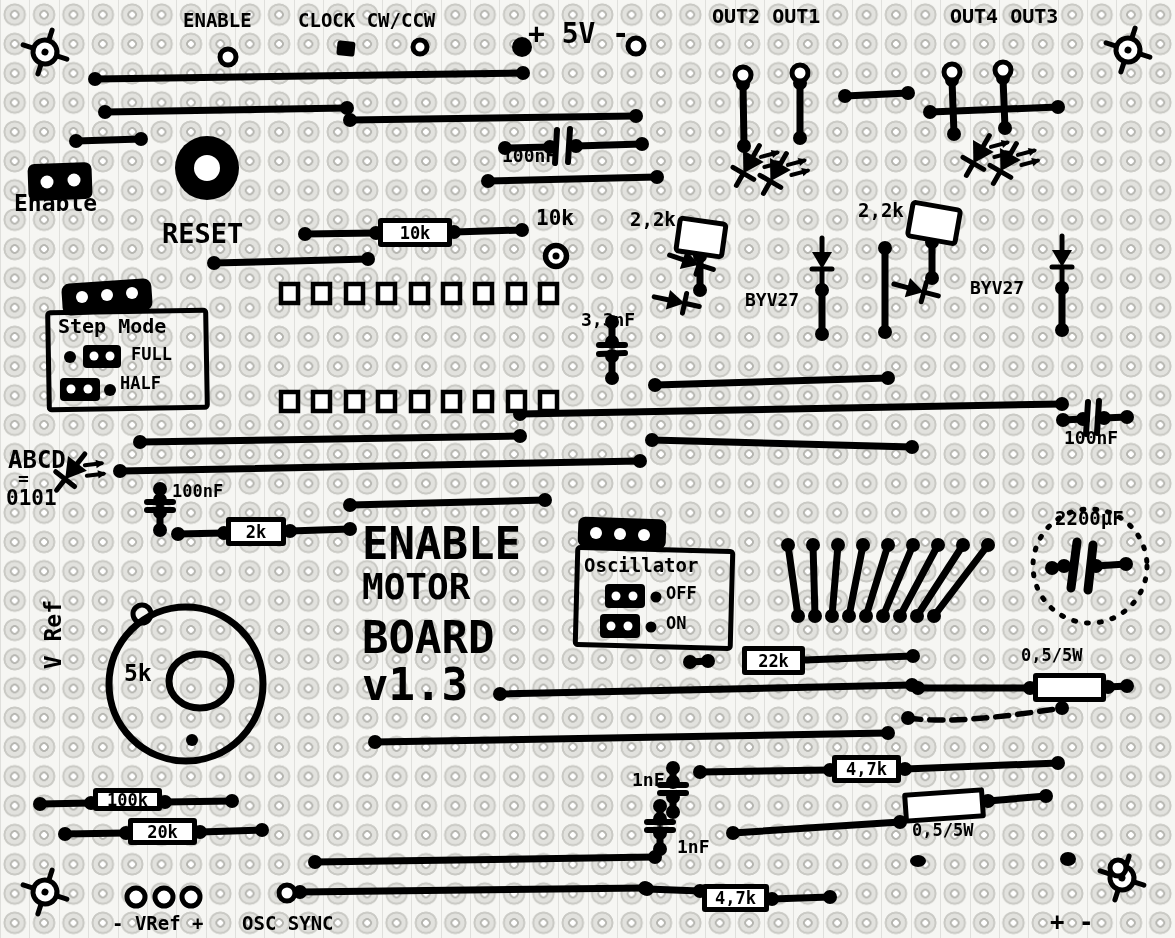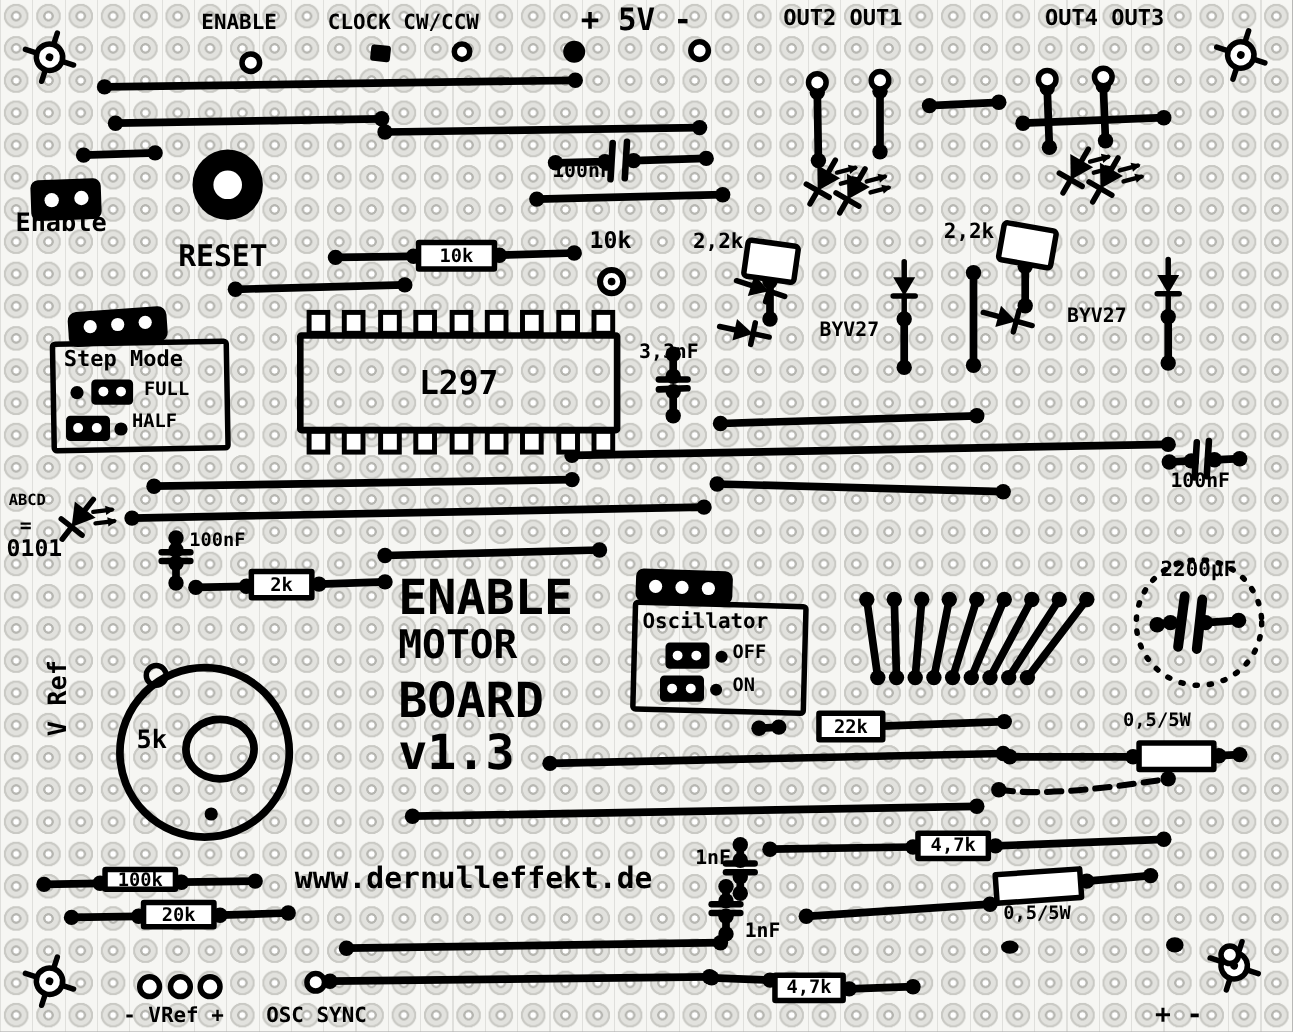--- a/index.html
+++ b/index.html
@@ -470,39 +470,36 @@
       <circle cx="191" cy="897" r="9" fill="#fff" stroke="#000" stroke-width="5"></circle>
       <circle cx="287" cy="893" r="8" fill="#fff" stroke="#000" stroke-width="5"></circle>
       <ellipse cx="918" cy="861" rx="8" ry="6" fill="#000"></ellipse>
       <ellipse cx="1068" cy="859" rx="8" ry="7" fill="#000"></ellipse>
       <circle cx="1118" cy="868" r="8" fill="#fff" stroke="#000" stroke-width="5"></circle>
     </g>
   </svg>
 
   <div class="lbl" style="left:183px;top:11px;font-size:19px;">ENABLE</div>
   <div class="lbl" style="left:298px;top:11px;font-size:19px;">CLOCK CW/CCW</div>
-  <div class="lbl" style="left:528px;top:4px;font-size:28px;">+ 5V -</div>
+  <div class="lbl" style="left:528px;top:20px;font-size:28px;">+ 5V -</div>
   <div class="lbl" style="left:712px;top:6px;font-size:20px;">OUT2 OUT1</div>
   <div class="lbl" style="left:950px;top:6px;font-size:20px;">OUT4 OUT3</div>
 
   <div class="lbl" style="left:14px;top:192px;font-size:23px;">Enable</div>
   <div class="lbl" style="left:162px;top:220px;font-size:27px;">RESET</div>
-  <div class="lbl" style="left:8px;top:448px;font-size:14px;">ABCD</div>
+  <div class="lbl" style="left:8px;top:448px;font-size:24px;">ABCD</div>
   <div class="lbl" style="left:18px;top:470px;font-size:18px;">=</div>
   <div class="lbl" style="left:6px;top:488px;font-size:21px;">0101</div>
   <div class="lbl" style="left:42px;top:600px;font-size:23px;writing-mode:vertical-rl;transform:rotate(180deg);">V Ref</div>
 
   <div class="switchbox" style="left:46px;top:309px;width:163px;height:102px;transform:rotate(-1deg);"></div>
   <div class="lbl" style="left:58px;top:316px;font-size:20px;">Step Mode</div>
   <div class="lbl" style="left:131px;top:346px;font-size:17px;">FULL</div>
   <div class="lbl" style="left:120px;top:375px;font-size:17px;">HALF</div>
 
-  <div class="ic" style="left:270px;top:302px;width:294px;height:92px;font-size:30px;">
-      <span>L297</span>
-    </div>
 
   <div class="switchbox" style="left:574px;top:547px;width:160px;height:102px;transform:rotate(1.5deg);"></div>
   <div class="lbl" style="left:584px;top:556px;font-size:19px;">Oscillator</div>
   <div class="lbl" style="left:666px;top:585px;font-size:17px;">OFF</div>
   <div class="lbl" style="left:666px;top:615px;font-size:17px;">ON</div>
 
   <div class="res" style="left:378px;top:218px;width:74px;height:29px;">
       <span>10k</span>
     </div>
   <div class="res" style="left:226px;top:517px;width:60px;height:29px;">
@@ -541,18 +538,17 @@
   <div class="lbl" style="left:1021px;top:647px;font-size:17px;">0,5/5W</div>
   <div class="lbl" style="left:632px;top:771px;font-size:18px;">1nF</div>
   <div class="lbl" style="left:677px;top:838px;font-size:18px;">1nF</div>
   <div class="lbl" style="left:912px;top:822px;font-size:17px;">0,5/5W</div>
 
   <div class="lbl" style="left:362px;top:522px;font-size:44px;">ENABLE</div>
   <div class="lbl" style="left:362px;top:569px;font-size:36px;">MOTOR</div>
   <div class="lbl" style="left:362px;top:616px;font-size:44px;">BOARD</div>
   <div class="lbl" style="left:362px;top:663px;font-size:44px;">v1.3</div>
 
-  <div class="lbl" style="left:268px;top:785px;font-size:27px;">www.dernulleffekt.de</div>
   <div class="lbl" style="left:112px;top:914px;font-size:19px;">- VRef +</div>
   <div class="lbl" style="left:242px;top:914px;font-size:19px;">OSC SYNC</div>
   <div class="lbl" style="left:1050px;top:910px;font-size:24px;">+ -</div>
 
 </div>
 
 </body></html>

